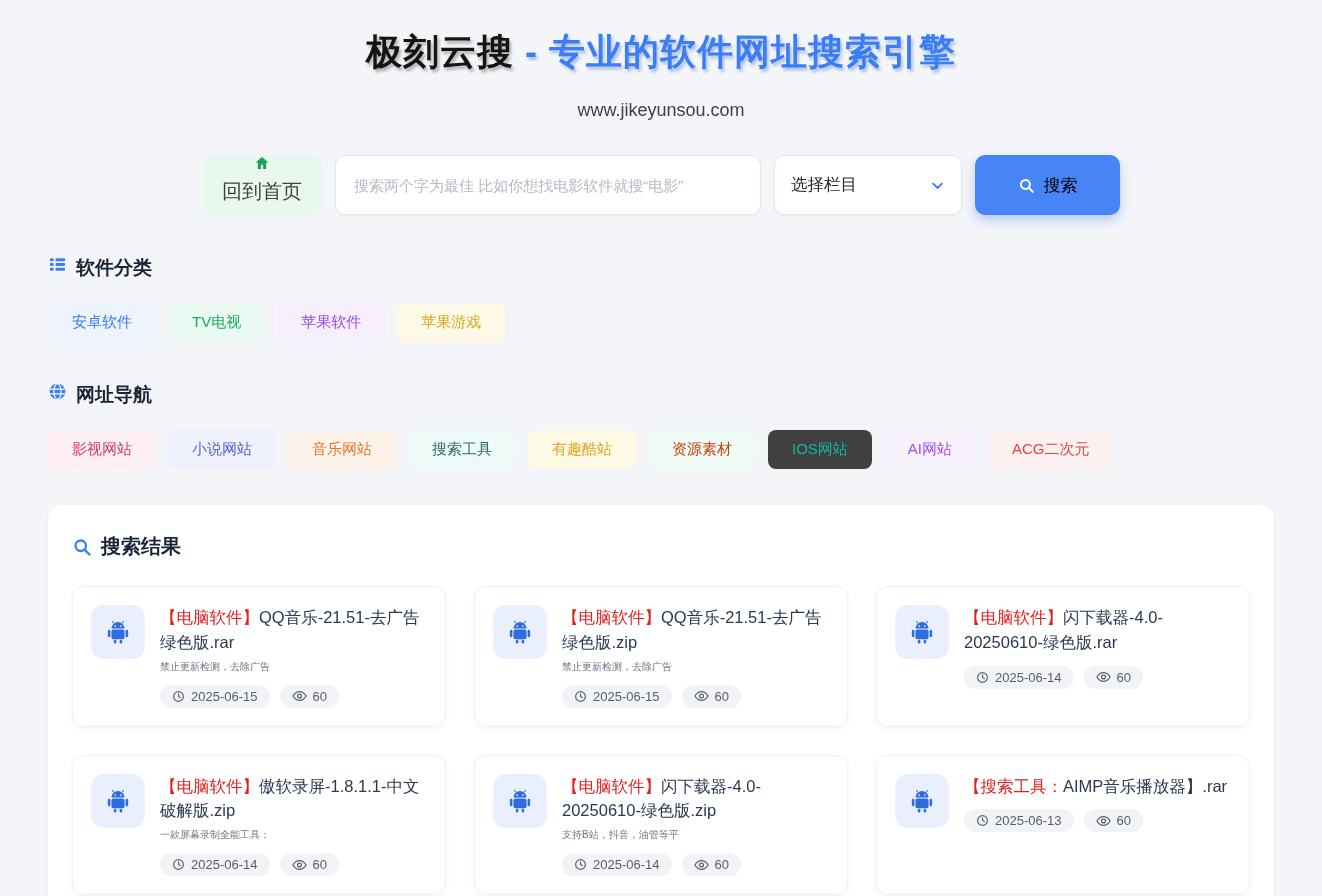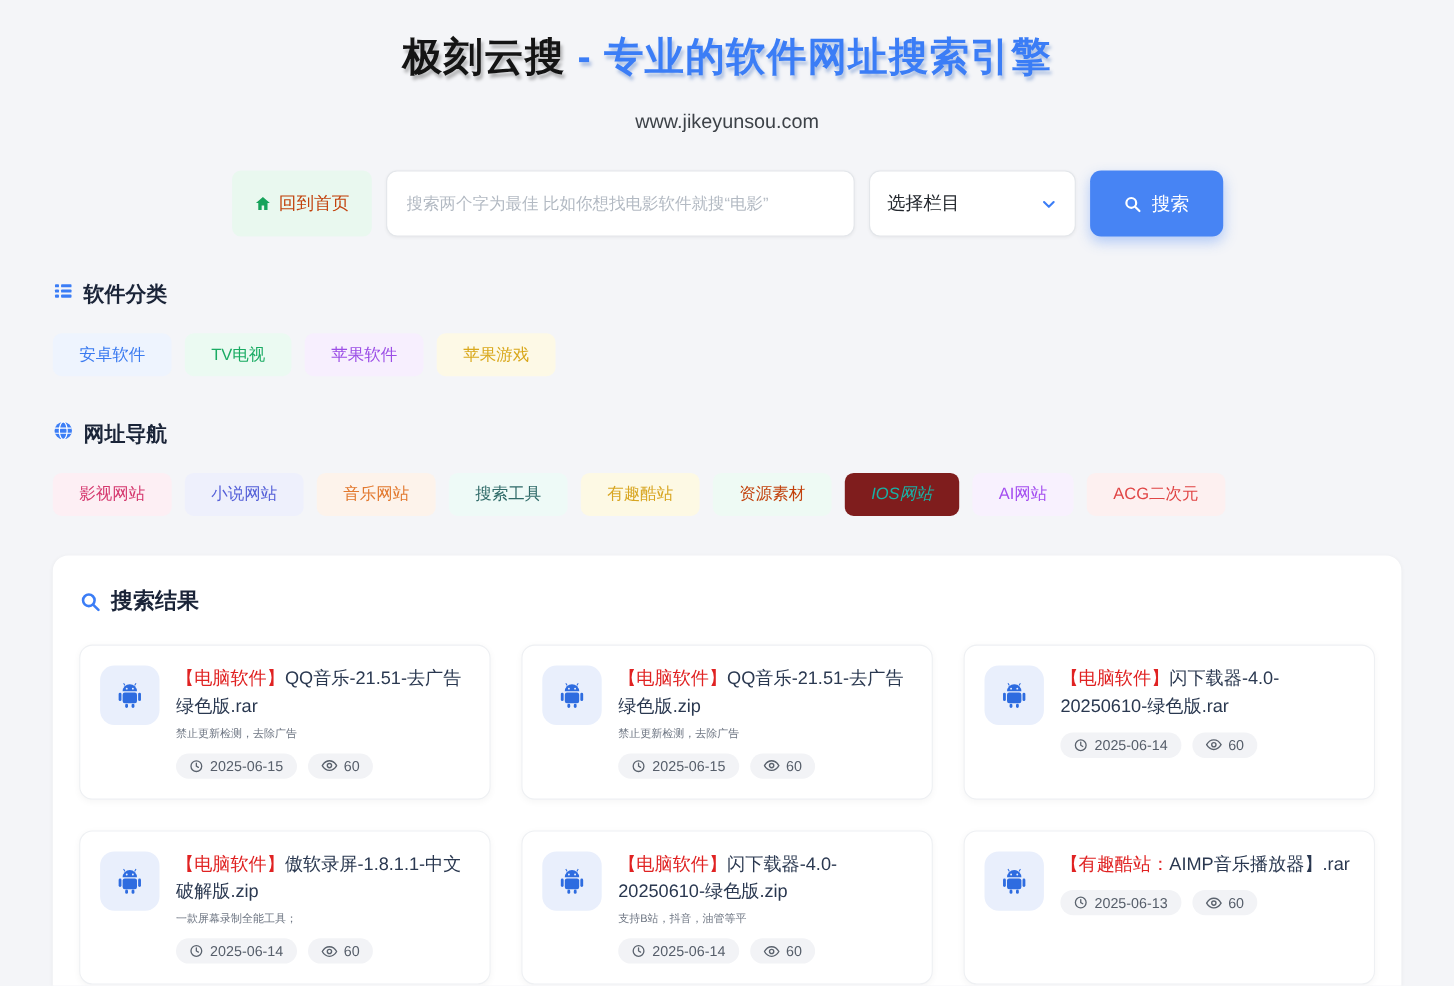--- a/index.html
+++ b/index.html
@@ -9,25 +9,25 @@
     font-family: "Liberation Sans", "DejaVu Sans", sans-serif;
     color: #1f2937;
   }
   .hero { text-align: center; padding-top: 30px; }
   .hero-title { font-size: 36px; font-weight: 800; letter-spacing: 1px; line-height: 1.2; }
   .hero-title .t-black { color: #141414; text-shadow: 2px 3px 3px rgba(0,0,0,.28); }
   .hero-title .t-blue  { color: #3b7df6; text-shadow: 2px 3px 3px rgba(90,130,200,.45); }
   .site-url { margin-top: 27px; font-size: 18px; color: #3d4248; font-weight: 500; }
 
   .search-row { margin-top: 34px; display: flex; justify-content: center; align-items: stretch; gap: 13px; height: 60px; }
-  .home-btn { display: flex; align-items: center; gap: 7px; padding: 0 20px; background: #e9f8ef; color: #c2410c; border-radius: 8px; font-size: 16px; cursor: pointer; }
+  .home-btn { display: flex; align-items: center; gap: 7px; padding: 0 20px; background: #e9f8ef; color: #404040; border-radius: 8px; font-size: 20px; cursor: pointer; flex-direction: column; }
   .search-input { width: 426px; border: 1px solid #e3e6ea; border-radius: 10px; padding: 0 18px; font-size: 15px; background: #fff; color: #333; box-shadow: 0 1px 3px rgba(0,0,0,.05); outline: none; }
   .search-input::placeholder { color: #b3bac3; }
   .select-box { width: 188px; border: 1px solid #e3e6ea; border-radius: 10px; background: #fff; display: flex; align-items: center; justify-content: space-between; padding: 0 16px; font-size: 16.5px; color: #23272d; cursor: pointer; box-shadow: 0 1px 3px rgba(0,0,0,.05); }
-  .search-btn { width: 121px; background: #4784f4; color: #ffffff; border: none; border-radius: 10px; font-size: 17px; display: flex; align-items: center; justify-content: center; gap: 9px; cursor: pointer; box-shadow: 0 5px 12px rgba(71,132,244,.38); }
+  .search-btn { width: 145px; background: #4784f4; color: #000000; border: none; border-radius: 10px; font-size: 17px; display: flex; align-items: center; justify-content: center; gap: 9px; cursor: pointer; box-shadow: 0 5px 12px rgba(71,132,244,.38); }
 
   .section { margin: 0 48px; }
   .sec-head { display: flex; align-items: flex-start; gap: 9px; font-size: 19px; font-weight: 700; color: #1a2438; margin-top: 40px; }
   .tag-row { display: flex; gap: 12px; margin-top: 22px; flex-wrap: wrap; }
   .tag { padding: 10px 24px; border-radius: 8px; font-size: 15px; cursor: pointer; white-space: nowrap; }
 
   .results-panel { margin: 36px 48px 0; background: #fff; border-radius: 14px; padding: 28px 24px 30px; box-shadow: 0 1px 4px rgba(0,0,0,.04); }
   .results-head { display: flex; align-items: center; gap: 9px; font-size: 20px; font-weight: 700; color: #1a2438; }
   .cards { margin-top: 26px; display: grid; grid-template-columns: repeat(3, 1fr); gap: 28px; }
   .card { background: #fff; border: 1px solid #eef0f3; border-radius: 12px; padding: 18px; display: flex; gap: 15px; box-shadow: 0 2px 7px rgba(0,0,0,.04); min-height: 132px; cursor: pointer; }
@@ -115,21 +115,21 @@
     </span>
     <span>网址导航</span>
   </div>
   <div class="tag-row">
     <span class="tag" style="color: rgb(213, 56, 110); background-color: rgb(253, 239, 244);">影视网站</span>
     <span class="tag" style="color: rgb(85, 96, 216); background-color: rgb(238, 240, 252);">小说网站</span>
     <span class="tag" style="color: rgb(226, 121, 47); background-color: rgb(253, 243, 235);">音乐网站</span>
     <span class="tag" style="color: rgb(47, 106, 104); background-color: rgb(238, 250, 247);">搜索工具</span>
     <span class="tag" style="color: rgb(216, 166, 35); background-color: rgb(253, 249, 228);">有趣酷站</span>
     <span class="tag" style="color: #c2410c; background-color: rgb(238, 250, 244);">资源素材</span>
-    <span class="tag" style="color: rgb(24, 178, 166); background-color: #7f1d1d; font-style: italic;">IOS网站</span>
+    <span class="tag" style="color: rgb(24, 178, 166); background-color: #404040;">IOS网站</span>
     <span class="tag" style="color: rgb(164, 78, 240); background-color: rgb(248, 241, 254);">AI网站</span>
     <span class="tag" style="color: rgb(224, 69, 69); background-color: rgb(253, 240, 240);">ACG二次元</span>
   </div>
 </div>
 
 <div class="results-panel">
   <div class="results-head">
     <span class="icon-wrap">
       <svg width="20" height="20" viewBox="0 0 24 24" fill="none" stroke="#3b7df6" stroke-width="2.8" stroke-linecap="round">
           <circle cx="10.5" cy="10.5" r="6.3"></circle>
@@ -348,21 +348,21 @@
             <circle cx="9.6" cy="6.9" r=".75" fill="#e9effc"></circle>
             <circle cx="14.4" cy="6.9" r=".75" fill="#e9effc"></circle>
             <rect x="6.4" y="9.9" width="11.2" height="8.4" rx="1.7"></rect>
             <rect x="3.3" y="10" width="2.2" height="6.6" rx="1.1"></rect>
             <rect x="18.5" y="10" width="2.2" height="6.6" rx="1.1"></rect>
             <rect x="8.4" y="18.6" width="2.2" height="3.3" rx="1.1"></rect>
             <rect x="13.4" y="18.6" width="2.2" height="3.3" rx="1.1"></rect>
           </svg>
       </div>
       <div class="card-body">
-        <div class="card-title"><span class="red">【有趣酷站：</span><span>AIMP音乐播放器】.rar</span></div>
+        <div class="card-title"><span class="red">【搜索工具：</span><span>AIMP音乐播放器】.rar</span></div>
 
         <div class="card-meta">
           <span class="badge">
               <span class="icon-wrap">
                 <svg width="13" height="13" viewBox="0 0 24 24" fill="none" stroke="#5b636e" stroke-width="2.2" stroke-linecap="round">
                   <circle cx="12" cy="12" r="9"></circle>
                   <path d="M12 7v5l3.4 2"></path>
                 </svg>
               </span>
               <span>2025-06-13</span>

